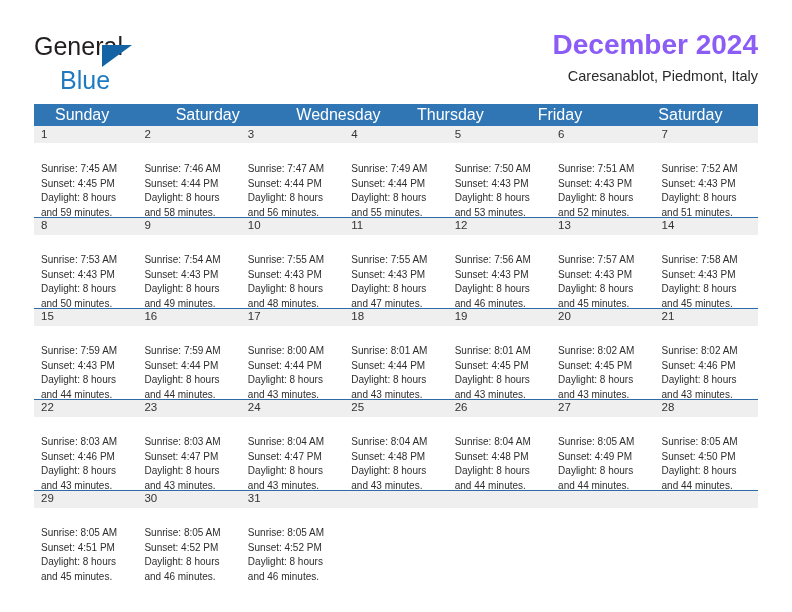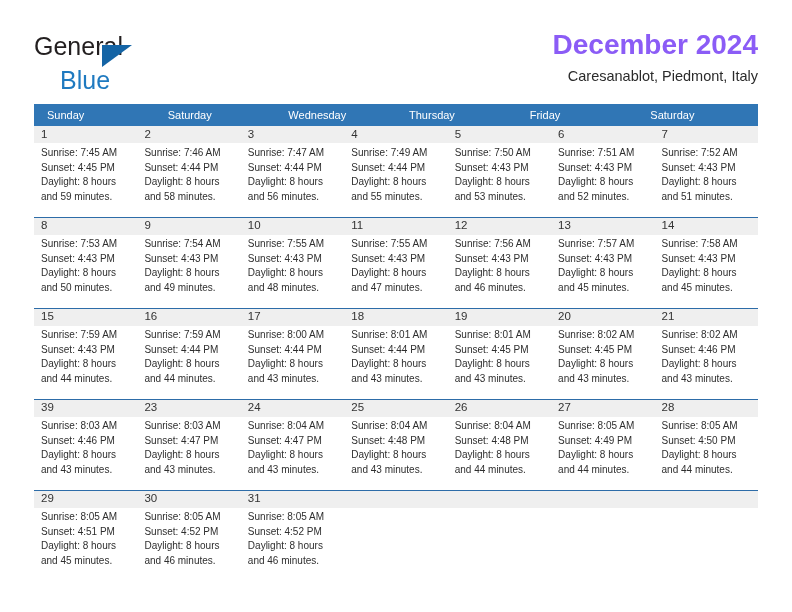--- a/index.html
+++ b/index.html
@@ -92,23 +92,23 @@
     width: 724px;
   }
   .weekhead {
     display: flex;
     background: #3076b5;
     height: 22px;
   }
   .weekhead .wh-cell {
     flex: 1 1 0;
     color: #ffffff;
-    font-size: 11px;
+    font-size: 16px;
     line-height: 22px;
-    padding-left: 13px;
+    padding-left: 21px;
     box-sizing: border-box;
     white-space: nowrap;
   }
 
   .week {
     position: relative;
     height: 90px;
     border-top: 1px solid #ffffff;
   }
   .week.first { border-top: none; }
@@ -144,21 +144,21 @@
     line-height: 17px;
     color: #333333;
     height: 17px;
   }
   .week.first .daynum { line-height: 16px; }
   .dayinfo {
     position: relative;
     font-size: 10px;
     line-height: 14.6px;
     color: #2e2e2e;
-    margin-top: 3px;
+    margin-top: 19px;
     white-space: nowrap;
   }
   .dayinfo div { white-space: nowrap; }
 </style>
 </head>
 <body>
 
 <div class="page">
 
   <div class="header">
@@ -394,21 +394,21 @@
           </div>
         </div>
       </div>
     </div>
 
     <div class="week">
       <div class="rowline"></div>
       <div class="daterow"></div>
       <div class="days">
         <div class="daycell">
-          <div class="daynum">39</div>
+          <div class="daynum">22</div>
           <div class="dayinfo">
             <div>Sunrise: 8:03 AM</div>
             <div>Sunset: 4:46 PM</div>
             <div>Daylight: 8 hours</div>
             <div>and 43 minutes.</div>
           </div>
         </div>
         <div class="daycell">
           <div class="daynum">23</div>
           <div class="dayinfo">

